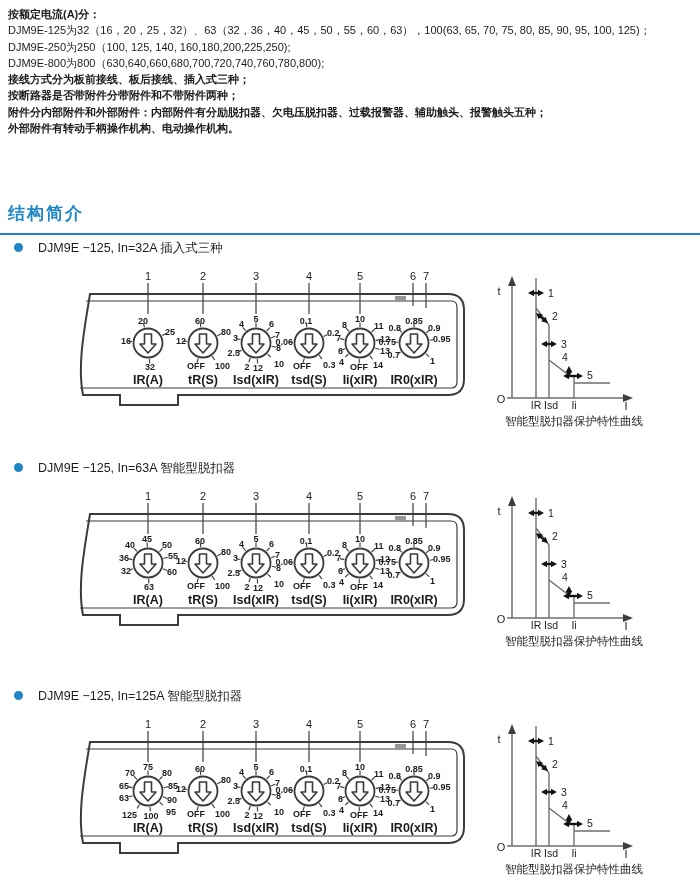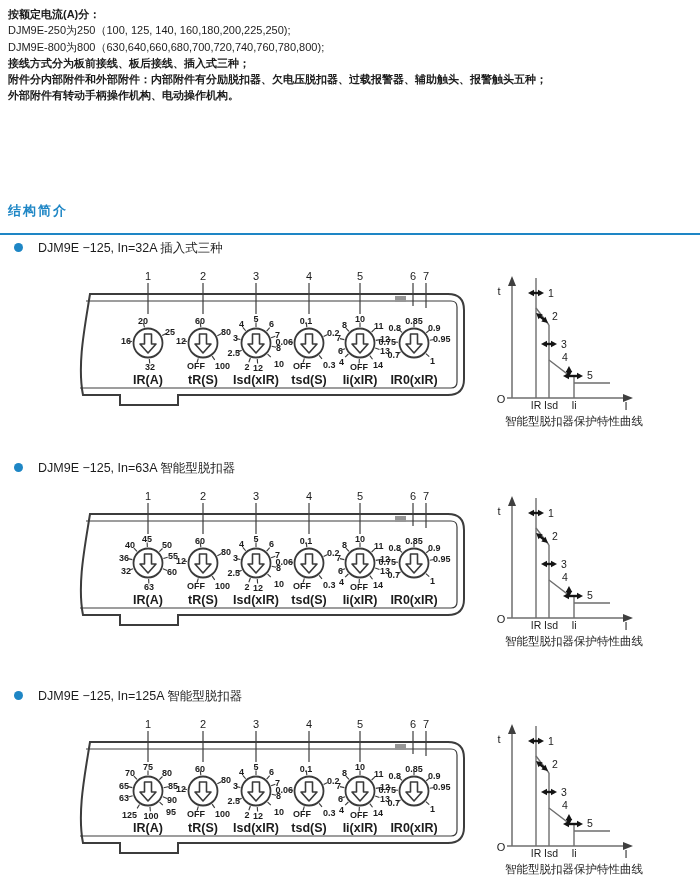--- a/index.html
+++ b/index.html
@@ -3,40 +3,42 @@
 <meta charset="utf-8">
 <style>
   :root{ --accent:#1e86c5; --ink:#1c1c1c; --panel:#3c3c3c; --ggray:#6e6e6e; }
   *{margin:0;padding:0;box-sizing:border-box}
   html,body{width:700px;height:880px;background:#fff;overflow:hidden;
     font-family:"Liberation Sans","DejaVu Sans",sans-serif;color:var(--ink);}
   .page{position:absolute;left:0;top:0;width:700px;height:880px;background:#fff;}
   .intro{position:absolute;left:8px;top:6px;width:692px;}
   .intro-line{font-size:11px;line-height:16.3px;white-space:nowrap;color:var(--ink);}
   .intro-line.b{font-weight:bold;}
-  .hdr{position:absolute;left:8px;top:202px;font-size:13px;font-weight:bold;
+  .hdr{position:absolute;left:8px;top:202px;font-size:17px;font-weight:bold;
     color:var(--accent);letter-spacing:2px;}
   .hdr-line{position:absolute;left:0;top:233px;width:700px;height:2px;background:var(--accent);}
   .section{position:absolute;left:0;width:700px;height:220px;}
   .bullet{position:absolute;left:14px;top:3px;width:9px;height:9px;border-radius:50%;background:var(--accent);}
   .sec-title{position:absolute;left:38px;top:0;font-size:12.5px;white-space:nowrap;color:var(--ink);}
   .panel-svg{position:absolute;left:60px;top:28px;}
   .graph-svg{position:absolute;left:495px;top:30px;}
   .caption{position:absolute;left:484px;top:174px;width:180px;text-align:center;
     font-size:11.5px;font-weight:normal;color:var(--ink);white-space:nowrap;}
 </style>
 </head>
 <body>
 
 <div class="page">
   <div class="intro">
       <div class="intro-line b">按额定电流(A)分：</div>
+      <div class="intro-line">DJM9E-125为32（16，20，25，32）、63（32，36，40，45，50，55，60，63），100(63, 65, 70, 75, 80, 85, 90, 95, 100, 125)；</div>
       <div class="intro-line">DJM9E-250为250（100, 125, 140, 160,180,200,225,250);</div>
       <div class="intro-line">DJM9E-800为800（630,640,660,680,700,720,740,760,780,800);</div>
       <div class="intro-line b">接线方式分为板前接线、板后接线、插入式三种；</div>
+      <div class="intro-line b">按断路器是否带附件分带附件和不带附件两种；</div>
       <div class="intro-line b">附件分内部附件和外部附件：内部附件有分励脱扣器、欠电压脱扣器、过载报警器、辅助触头、报警触头五种；</div>
       <div class="intro-line b">外部附件有转动手柄操作机构、电动操作机构。</div>
     </div>
   <div class="hdr">结构简介</div>
   <div class="hdr-line"></div>
   <div id="sections">
       <div class="section" style="top: 240px;">
         <span class="bullet"></span>
         <div class="sec-title">DJM9E −125, In=32A  插入式三种</div>
         <svg class="panel-svg" width="415" height="152" viewBox="0 0 415 152">

